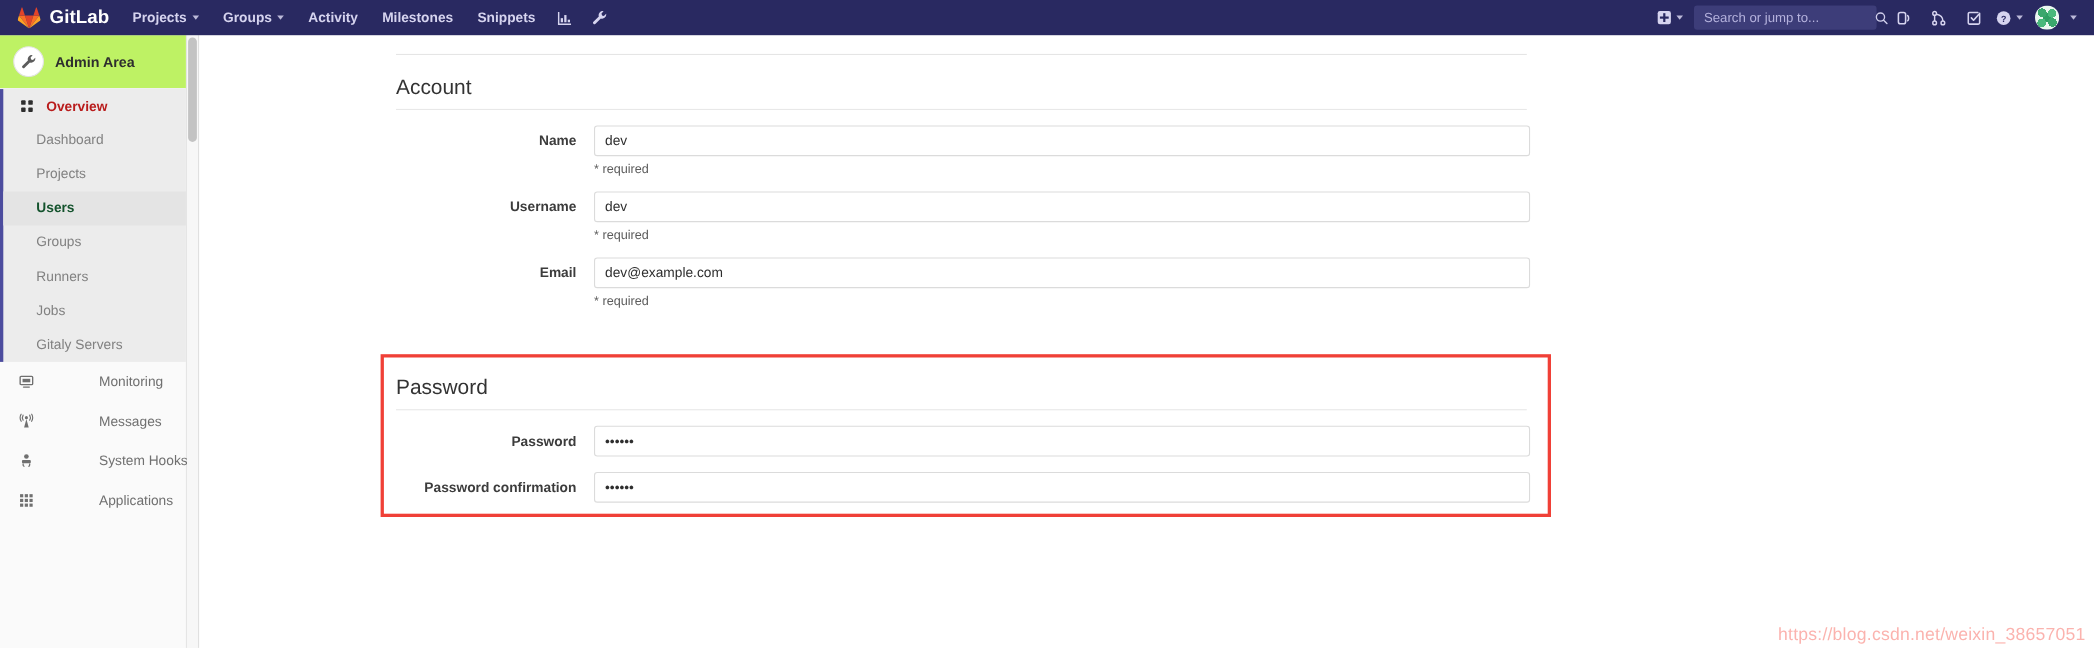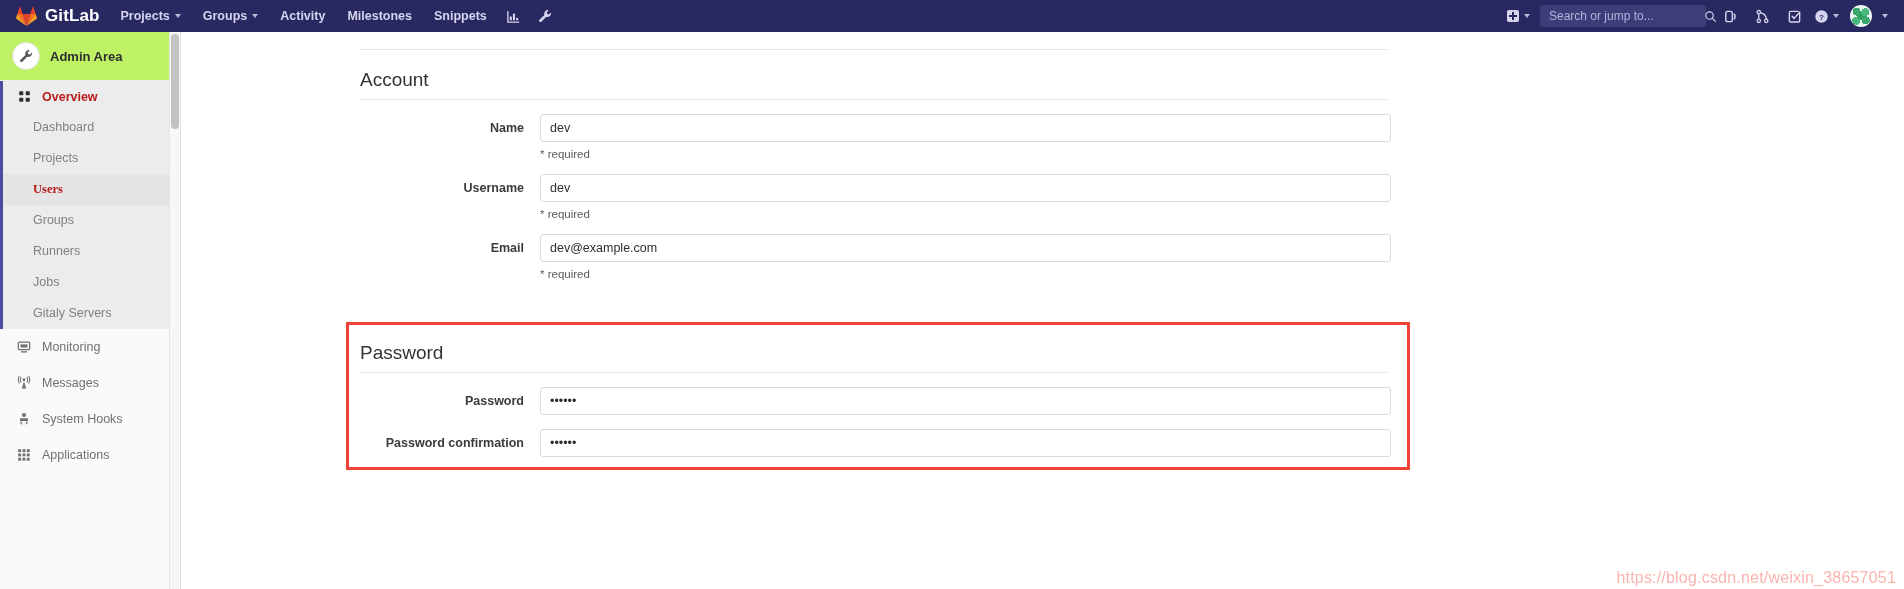--- a/index.html
+++ b/index.html
@@ -196,24 +196,24 @@
     display: block;
     height: 31px;
     line-height: 31px;
     padding-left: 30px;
     font-size: 12.5px;
     color: #818181;
     text-decoration: none;
     white-space: nowrap;
   }
   .sb-sub li.active { background: #e4e4e4; }
-  .sb-sub li.active .sb-sublink { color: #b91c1c; font-weight: 700; font-family: Liberation Serif, serif; }
+  .sb-sub li.active .sb-sublink { color: #14532d; font-weight: 700; }
 
   .sb-plain { display: block; }
-  .sb-plain .sb-link { height: 36px; }
+  .sb-plain .sb-link { height: 36px; gap: 48px; }
 
   
   .sb-scrollbar {
     position: absolute;
     top: 32px;
     left: 170px;
     width: 11px;
     height: 557px;
     background: #f7f7f7;
     border-right: 1px solid #e0e0e0;

